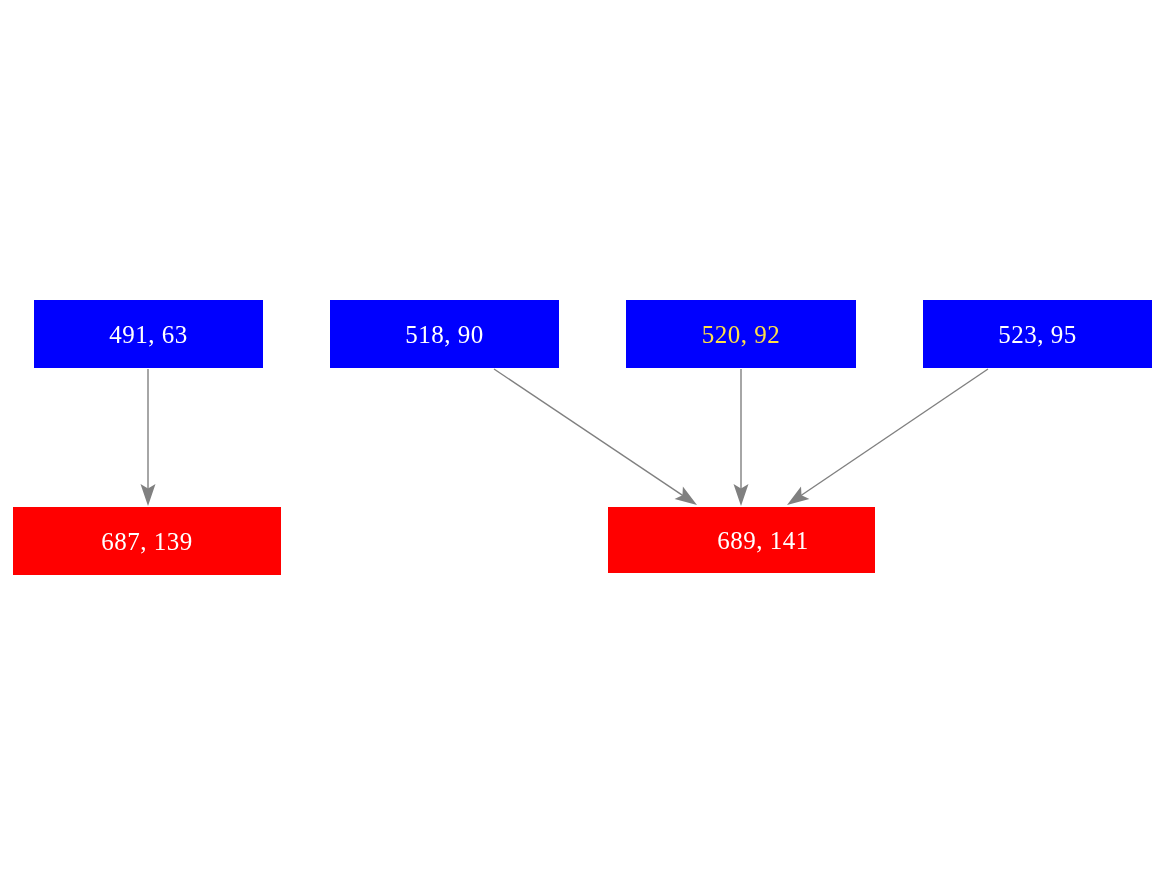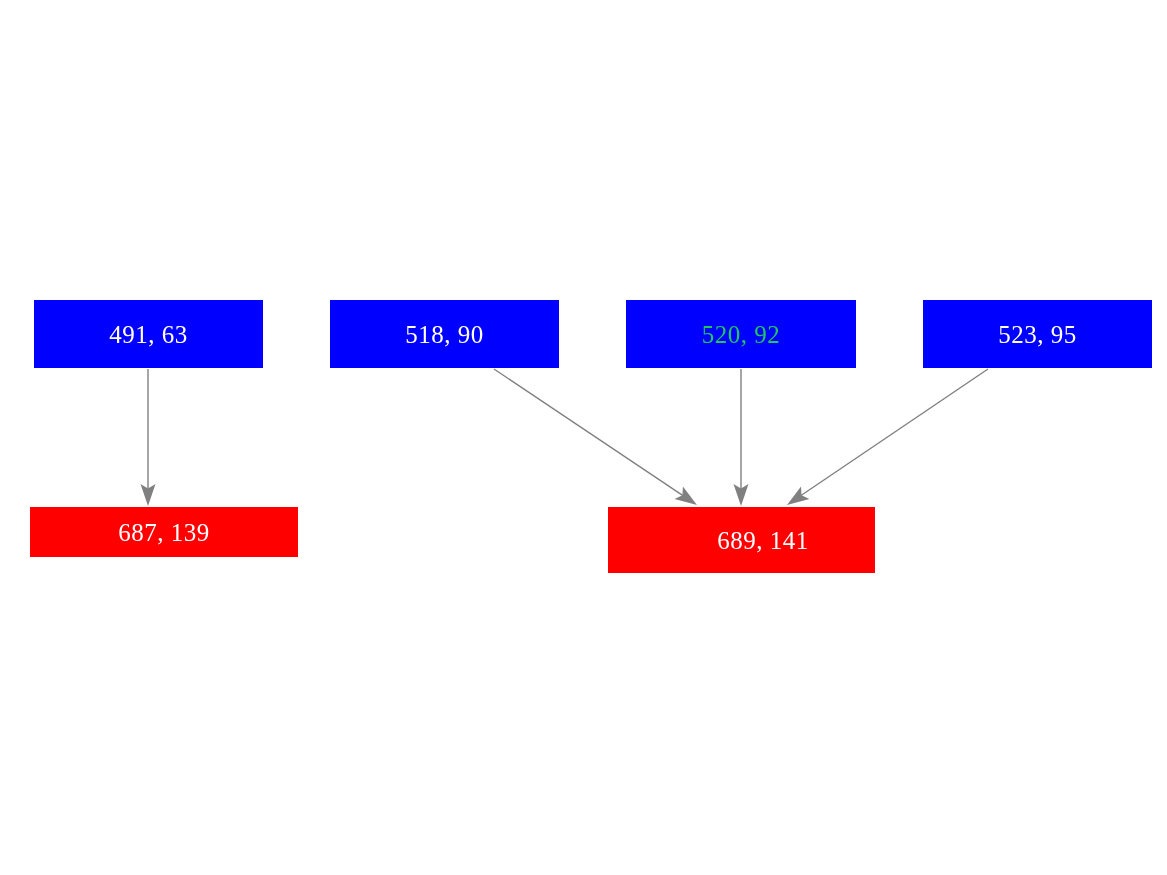--- a/index.html
+++ b/index.html
@@ -70,27 +70,27 @@
       </g>
     </svg>
 
   <div id="node-layer">
       <div class="node" style="left: 34px; top: 300px; width: 229px; height: 68px; background: rgb(0, 0, 255); color: rgb(255, 255, 255);">
         <span class="node-label">491, 63</span>
       </div>
       <div class="node" style="left: 330px; top: 300px; width: 229px; height: 68px; background: rgb(0, 0, 255); color: rgb(255, 255, 255);">
         <span class="node-label">518, 90</span>
       </div>
-      <div class="node" style="left: 626px; top: 300px; width: 230px; height: 68px; background: rgb(0, 0, 255); color: #22c55e;">
+      <div class="node" style="left: 626px; top: 300px; width: 230px; height: 68px; background: rgb(0, 0, 255); color: #fde047;">
         <span class="node-label">520, 92</span>
       </div>
       <div class="node" style="left: 923px; top: 300px; width: 229px; height: 68px; background: rgb(0, 0, 255); color: rgb(255, 255, 255);">
         <span class="node-label">523, 95</span>
       </div>
-      <div class="node" style="left: 30px; top: 507px; width: 268px; height: 50px; background: rgb(255, 0, 0); color: rgb(255, 255, 255);">
+      <div class="node" style="left: 13px; top: 507px; width: 268px; height: 68px; background: rgb(255, 0, 0); color: rgb(255, 255, 255);">
         <span class="node-label">687, 139</span>
       </div>
       <div class="node" style="left: 608px; top: 507px; width: 267px; height: 66px; background: rgb(255, 0, 0); color: rgb(255, 255, 255); padding-left: 43px;">
         <span class="node-label">689, 141</span>
       </div>
     </div>
 
 </div>
 
 </body></html>

